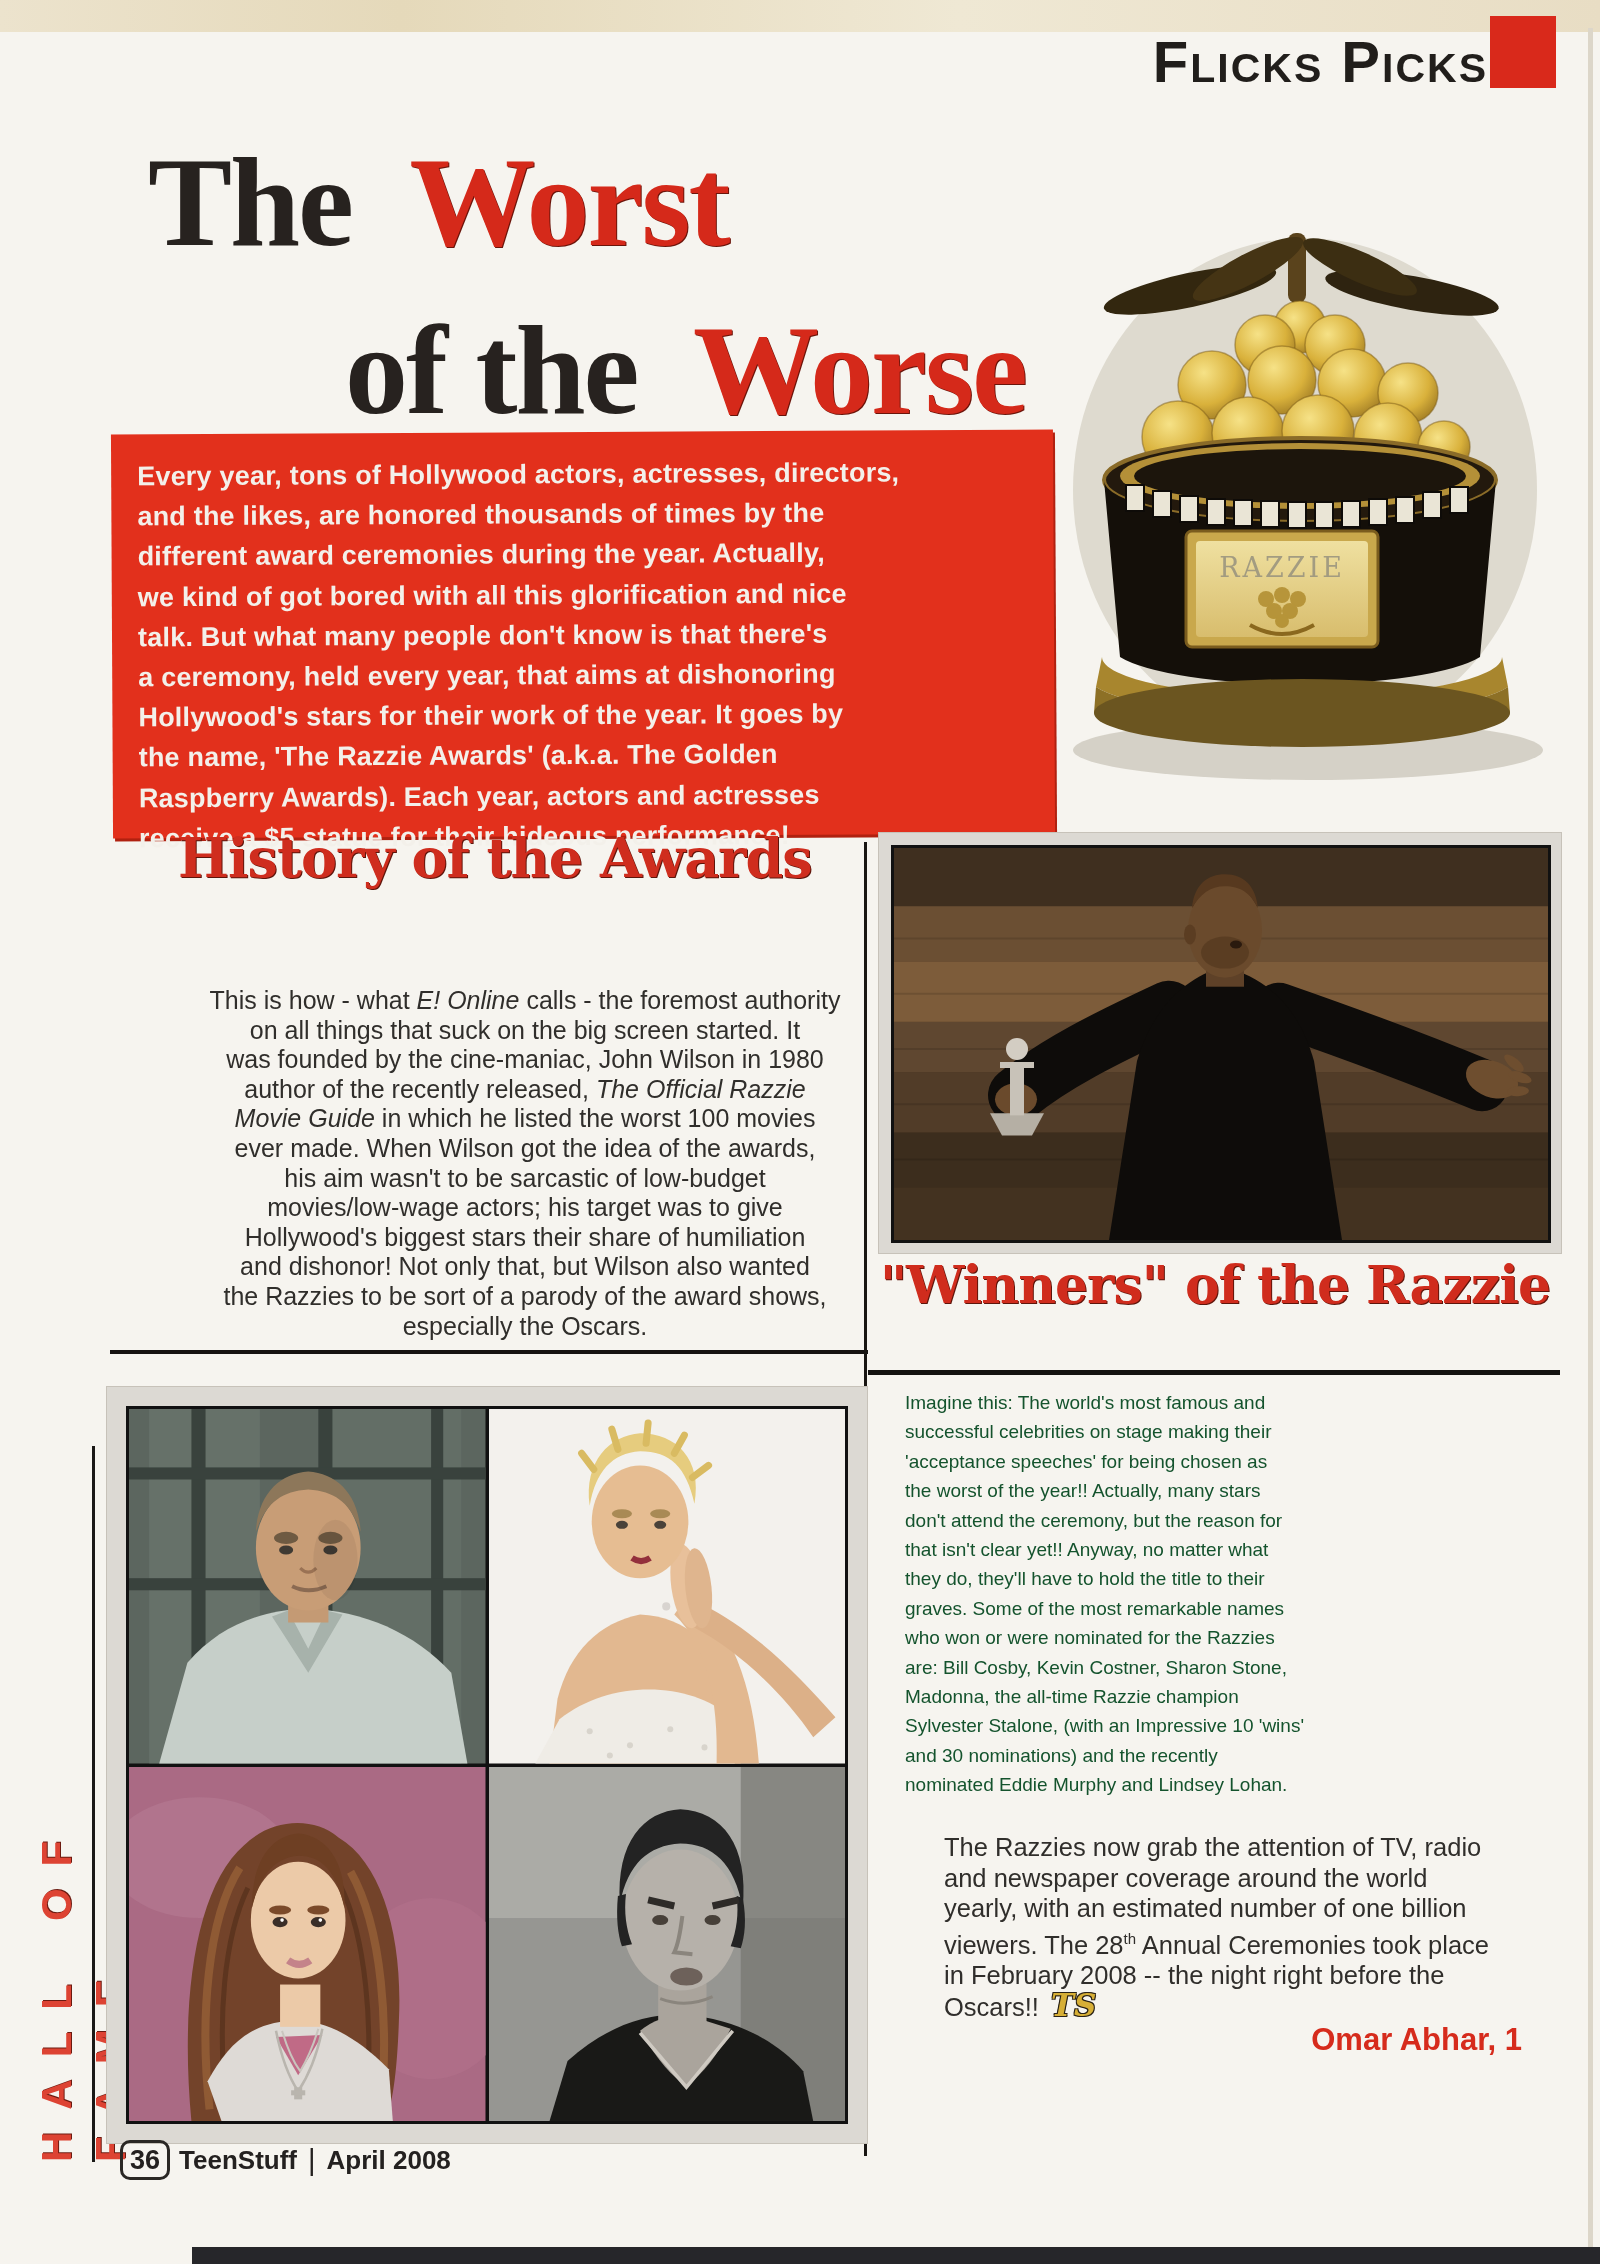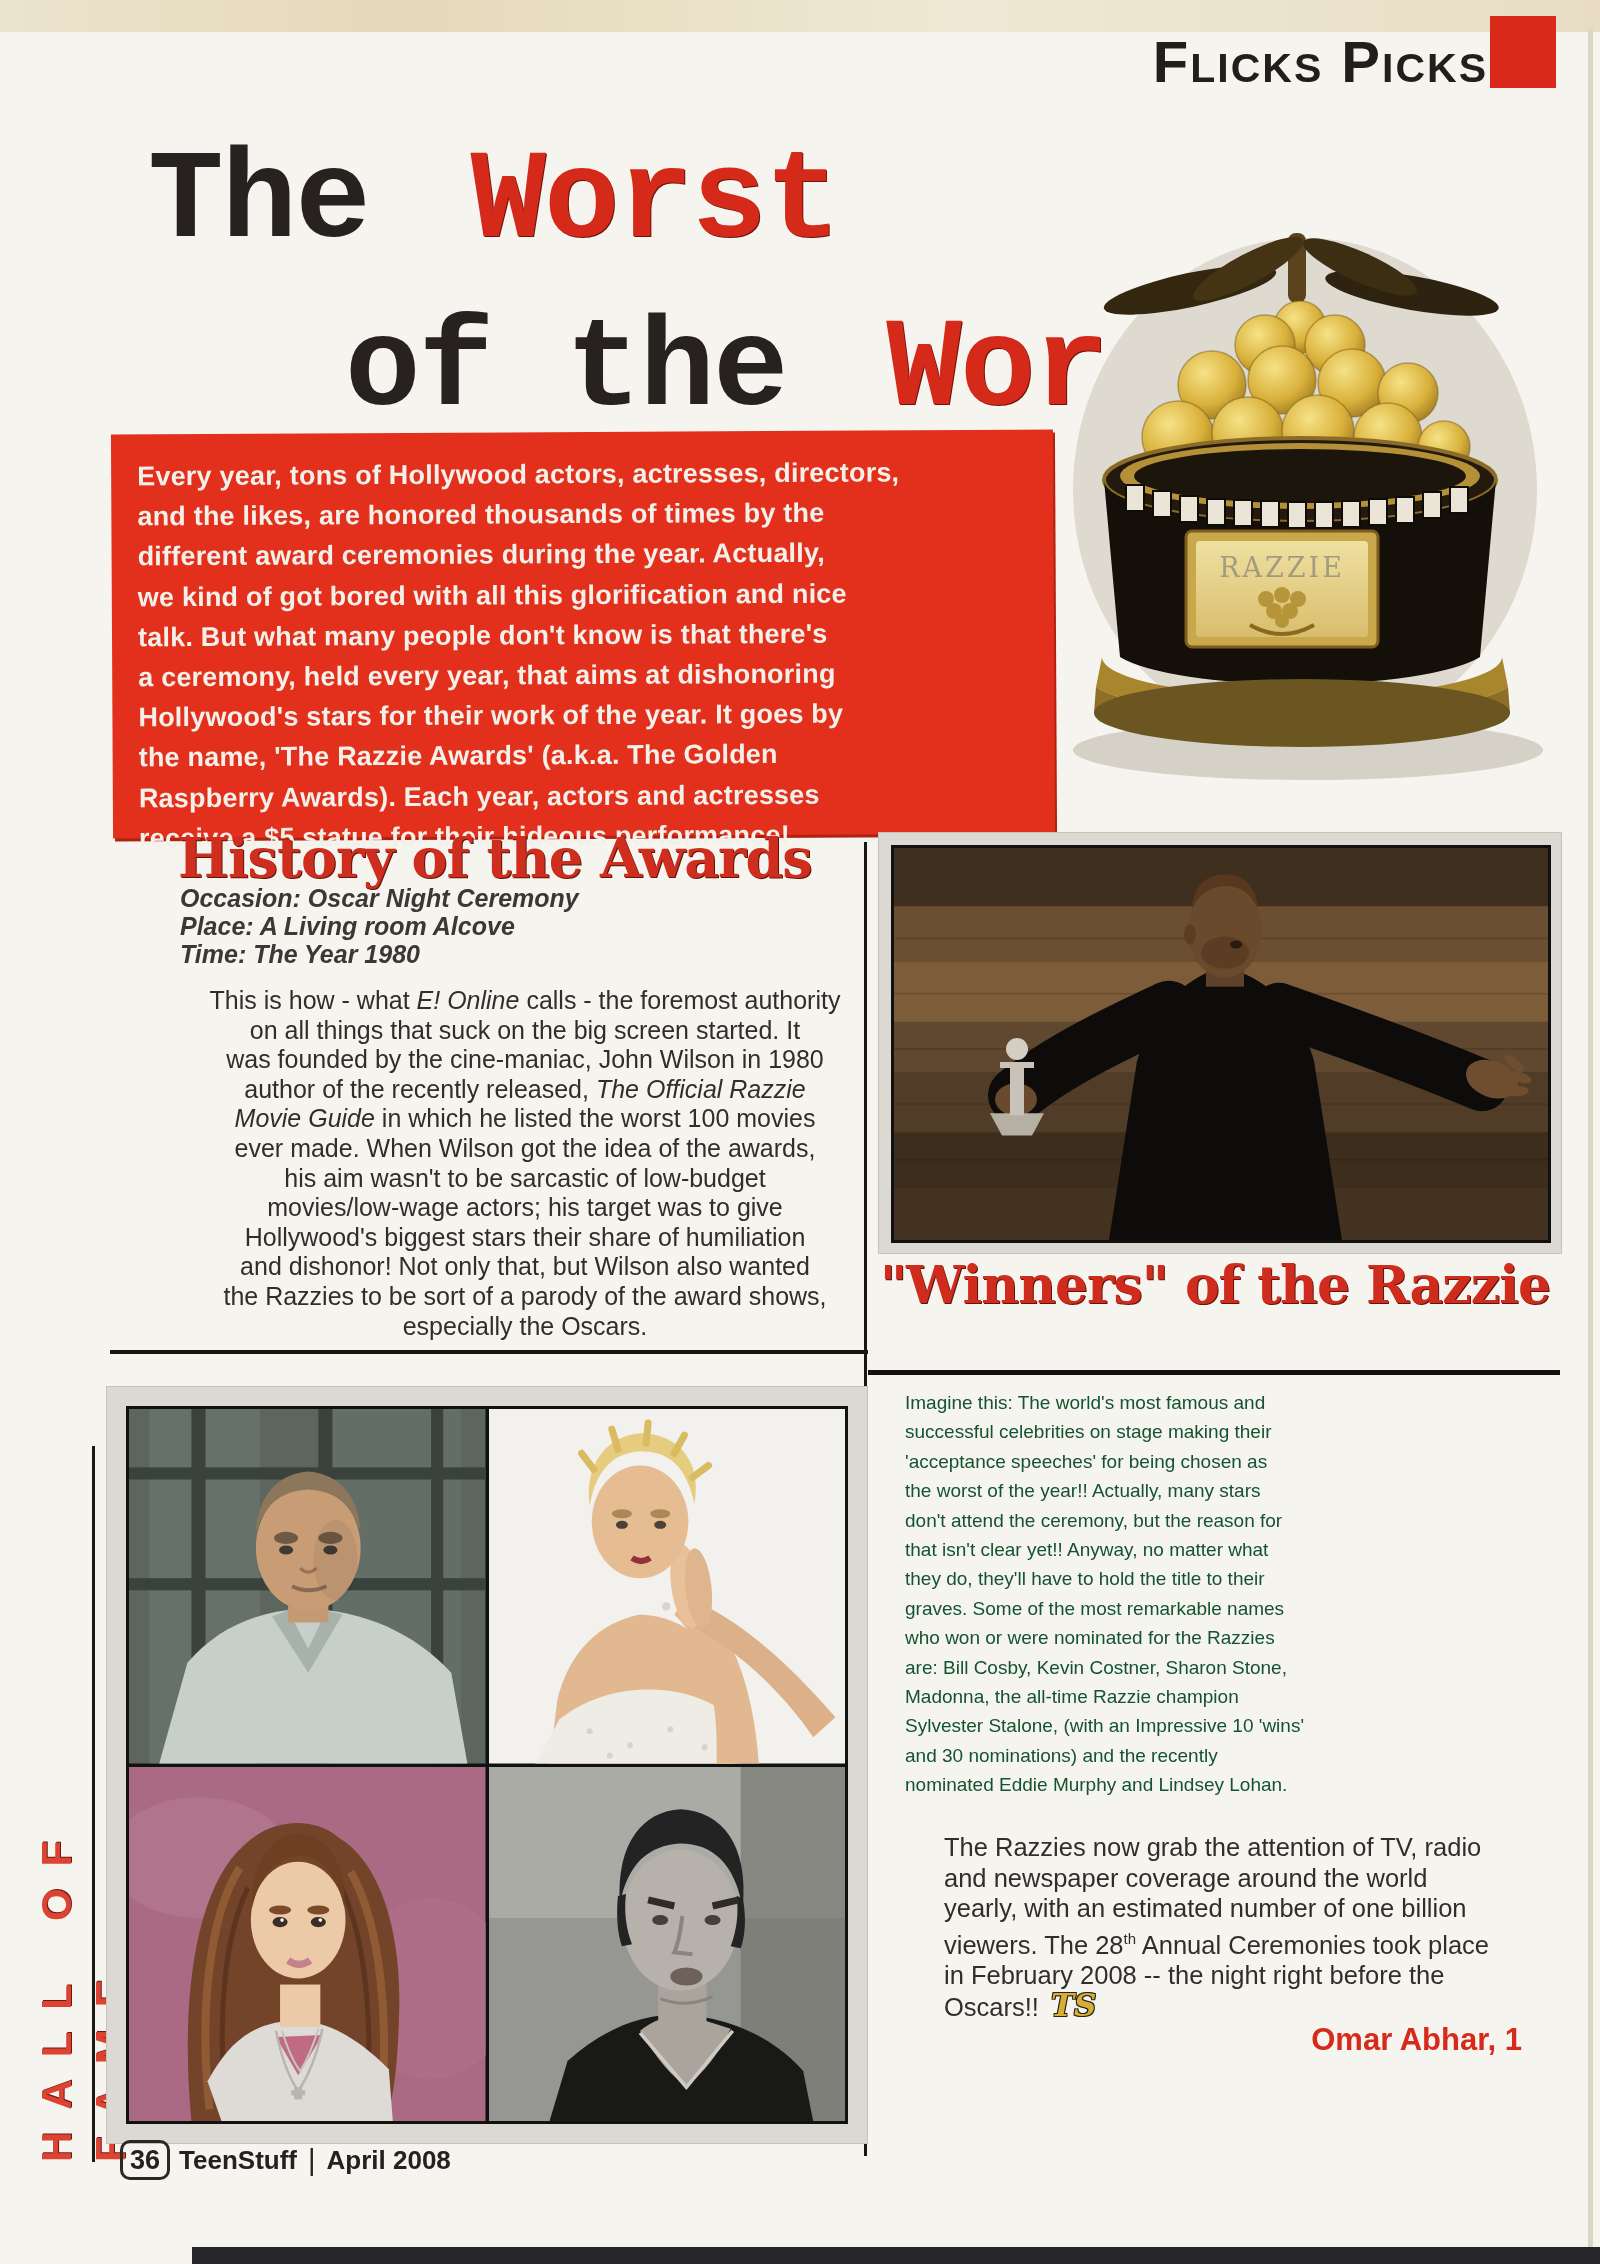--- a/index.html
+++ b/index.html
@@ -9,21 +9,21 @@
   
   .top-strip{left:0;top:0;width:1600px;height:32px;
      background:linear-gradient(90deg,#ece3cd,#e5d9ba 25%,#efe8d4 60%,#e8ddc4);}
   .right-edge{left:1588px;top:28px;width:5px;height:2220px;background:#dcd6c9;}
   .bottom-band{left:192px;top:2247px;width:1408px;height:17px;background:#26262a;}
   
   .flicks{right:112px;top:14px;font-variant:small-caps;font-weight:bold;font-size:58px;
      letter-spacing:2px;color:#211e1b;margin-top:14px;}
   .red-square{left:1490px;top:16px;width:66px;height:72px;background:#d9291b;}
   
-  .masthead{font-family:Liberation Mono, monospace;font-weight:bold;line-height:1;letter-spacing:-2px;}
+  .masthead{font-family:Liberation Serif, serif;font-weight:bold;line-height:1;letter-spacing:-2px;}
   .t1{left:148px;top:140px;font-size:126px;}
   .t2{left:345px;top:308px;font-size:126px;}
   .t-black{color:#27221f;}
   .t-red{color:#d5291a;text-shadow:1px 1px 0 #6b140a;}
   
   .intro-box{left:112px;top:432px;width:942px;height:404px;background:#e2301c;
      transform:rotate(-0.3deg);box-shadow:2px 3px 0 #b02110;}
   .intro-text{position:absolute;left:26px;top:22px;color:#f3f0ea;font-weight:bold;
      font-size:27px;line-height:40.2px;white-space:pre;letter-spacing:.2px;}
   
@@ -197,25 +197,20 @@
       </g>
       <path d="M210,430 Q242,448 274,430" stroke="#8a681e" stroke-width="4" fill="none"></path>
 
       <path d="M62,462 A200,40 0 0 0 462,462 L468,492 A214,40 0 0 1 56,492 Z" fill="#a8862e"></path>
       <path d="M56,492 A214,40 0 0 0 468,492 L470,518 A220,38 0 0 1 54,518 Z" fill="#8d7026"></path>
       <ellipse cx="262" cy="518" rx="208" ry="34" fill="#6b5520"></ellipse>
     </svg>
   </div>
 
   <div class="abs history-heading">History of the Awards</div>
-  <div class="abs occasion">
-    <div>Occasion: Oscar Night Ceremony</div>
-    <div>Place: A Living room Alcove</div>
-    <div>Time: The Year 1980</div>
-  </div>
   <div class="abs para-left"><span>This is how - what </span><span class="ital">E! Online</span><span> calls - the foremost authority
 on all things that suck on the big screen started. It
 was founded by the cine-maniac, John Wilson in 1980
 author of the recently released, </span><span class="ital">The Official Razzie
 Movie Guide</span><span> in which he listed the worst 100 movies
 ever made. When Wilson got the idea of the awards,
 his aim wasn't to be sarcastic of low-budget
 movies/low-wage actors; his target was to give
 Hollywood's biggest stars their share of humiliation
 and dishonor! Not only that, but Wilson also wanted

